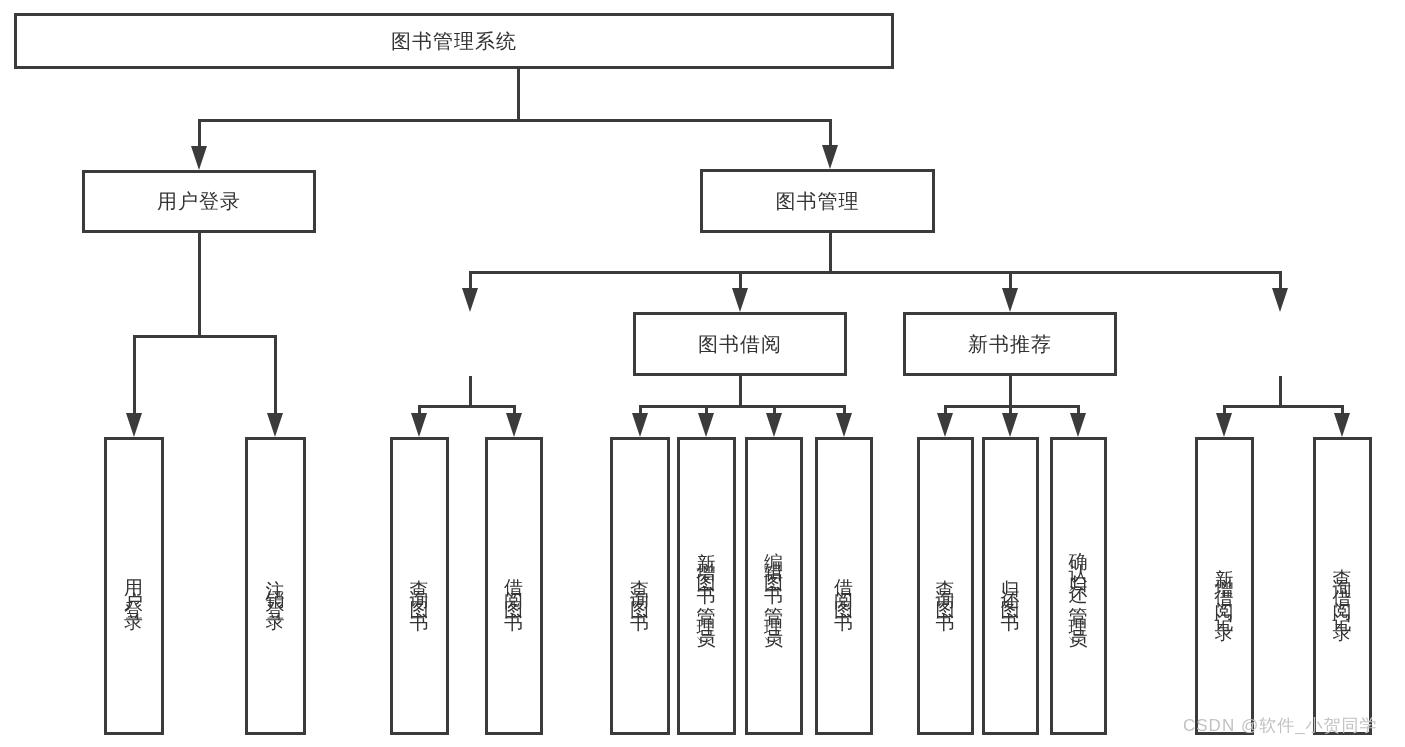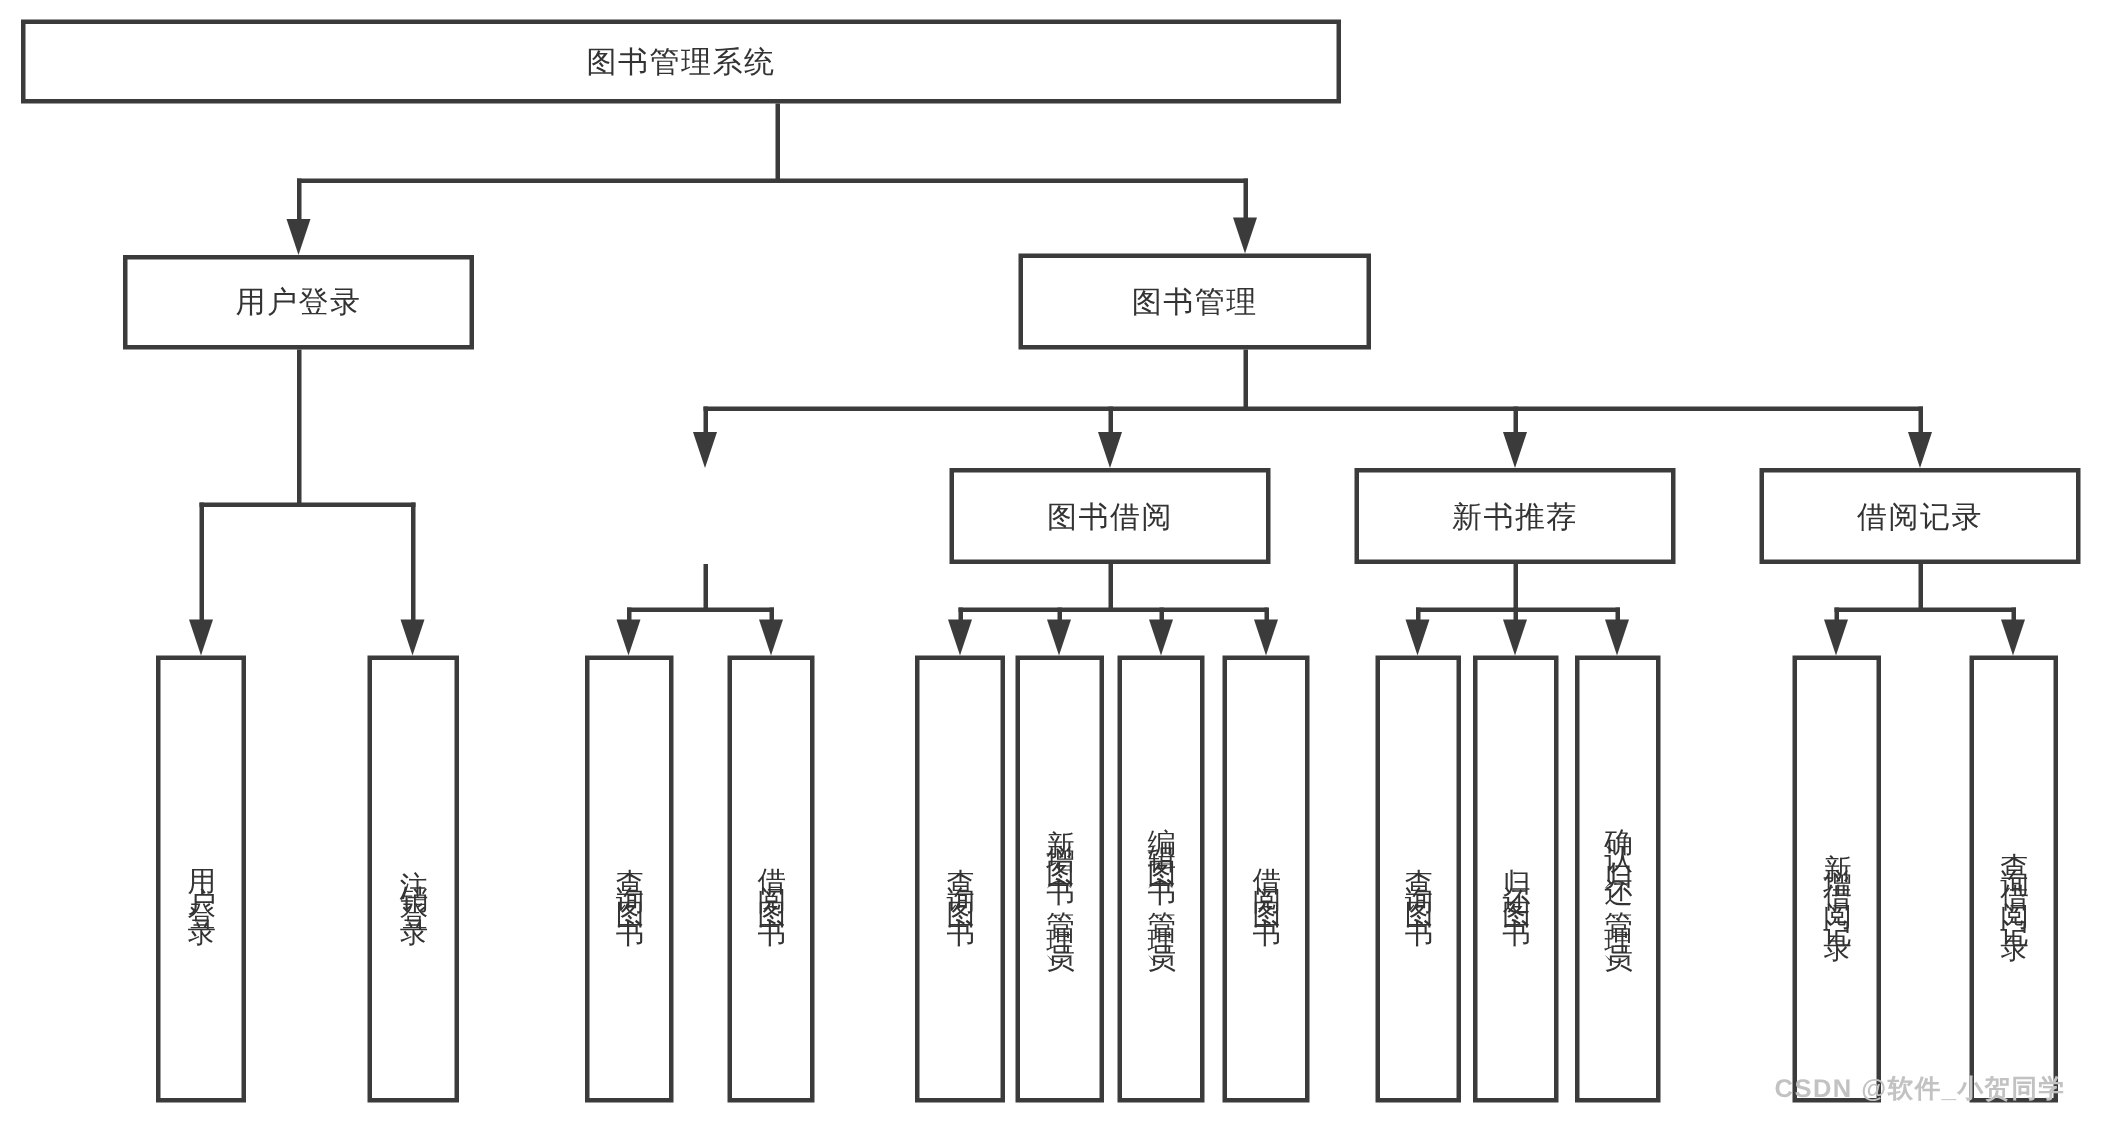--- a/index.html
+++ b/index.html
@@ -18,35 +18,34 @@
   .vbox span{
     writing-mode:vertical-rl;text-orientation:mixed;
     font-size:19px;letter-spacing:11px;line-height:1;white-space:nowrap;
   }
   .vl{position:absolute;width:3px;background:var(--line,#3b3b3b);}
   .hl{position:absolute;height:3px;background:var(--line,#3b3b3b);}
   .ah{position:absolute;width:0;height:0;
       border-left:8px solid transparent;border-right:8px solid transparent;
       border-top:24px solid var(--line,#3b3b3b);}
   .watermark{position:absolute;left:1183px;top:714px;font-size:17px;
-      color:var(--watermark,#c2c2c2);letter-spacing:1px;white-space:nowrap;z-index:5;font-weight:bold;}
+      color:var(--watermark,#c2c2c2);letter-spacing:1px;white-space:nowrap;z-index:5;}
 </style>
 </head>
 <body>
 
 <div class="stage">
 
   <div class="box" style="left:14px;top:13px;width:880px;height:56px">图书管理系统</div>
 
   <div class="box" style="left:82px;top:170px;width:234px;height:63px">用户登录</div>
-  <div class="box" style="left:679px;top:169px;width:235px;height:64px">图书管理</div>
+  <div class="box" style="left:700px;top:169px;width:235px;height:64px">图书管理</div>
 
   <div class="box" style="left:633px;top:312px;width:214px;height:64px">图书借阅</div>
   <div class="box" style="left:903px;top:312px;width:214px;height:64px">新书推荐</div>
-  <div class="box" style="left:1173px;top:312px;width:214px;height:64px">借阅记录</div>
 
   <div class="vbox" style="left:104px;width:60px">
       <span>用户登录</span>
     </div>
   <div class="vbox" style="left:245px;width:61px">
       <span>注销登录</span>
     </div>
   <div class="vbox" style="left:390px;width:59px">
       <span>查询图书</span>
     </div>

